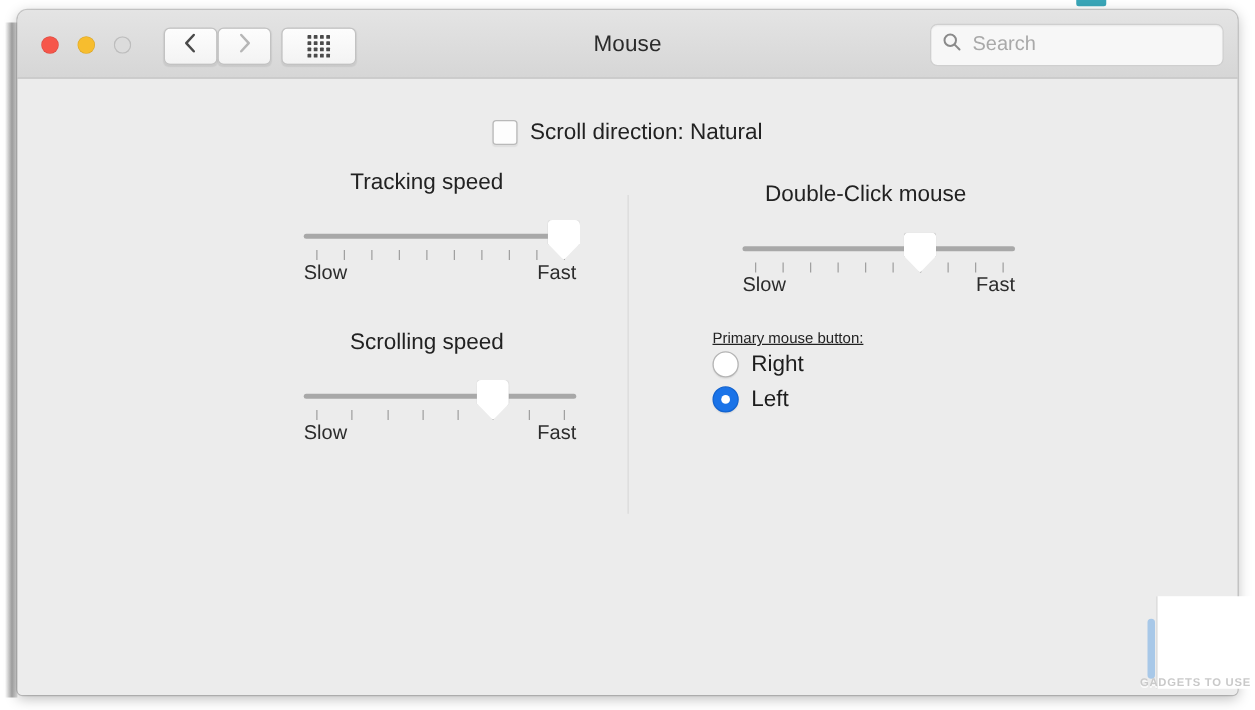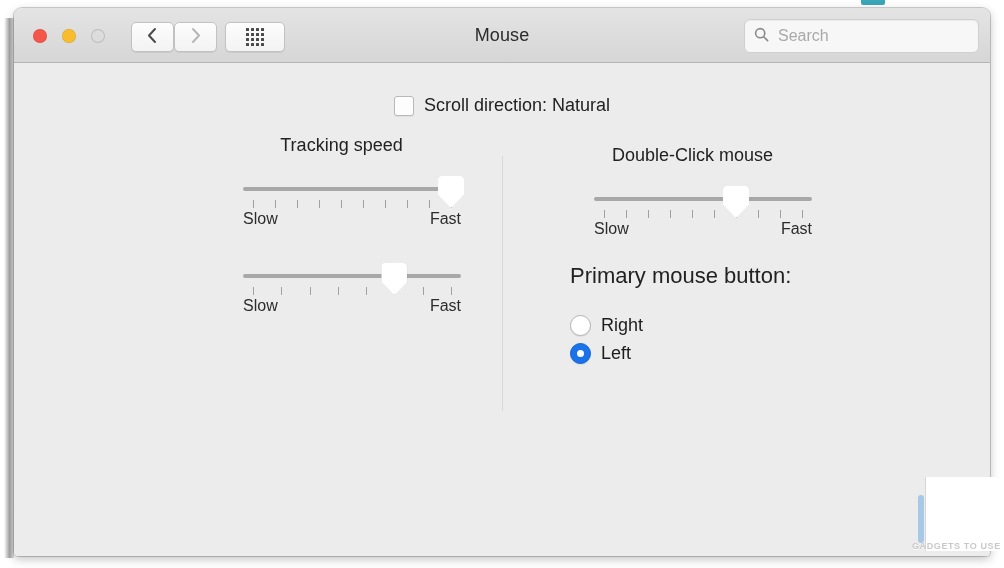--- a/index.html
+++ b/index.html
@@ -236,21 +236,21 @@
   }
   .endlabels .lo { position: absolute; left: 0; }
   .endlabels .hi { position: absolute; right: 0; }
 
   #grp-tracking  { left: 205px; top: 72px;  width: 245px; }
   #grp-scrolling { left: 205px; top: 200px; width: 245px; }
   #grp-dblclick  { left: 556px; top: 82px;  width: 245px; }
 
   
   #grp-primary { position: absolute; left: 556px; top: 200px; width: 300px; }
-  #primary-title { font-size: 22px; color: #222; margin: 0 0 26px 0; }
+  #primary-title { font-size: 12px; color: #222; margin: 0 0 4px 0; text-decoration: underline; }
   .radio-row { display: flex; align-items: center; margin-bottom: 7px; }
   .radio {
     width: 19px; height: 19px;
     border-radius: 50%;
     background: #ffffff;
     border: 1px solid #b4b4b4;
     box-shadow: 0 1px 1px rgba(0,0,0,0.08);
     display: flex; align-items: center; justify-content: center;
   }
   .radio.on {
@@ -415,20 +415,21 @@
             </div>
           <div class="thumb" style="left: 208px;"></div>
           <div class="endlabels" style="width: 218px;">
             <span class="lo">Slow</span>
             <span class="hi">Fast</span>
           </div>
         </div>
       </div>
 
       <div class="group" id="grp-scrolling">
+        <div class="group-title">Scrolling speed</div>
         <div class="slider">
           <div class="track" style="width: 218px;"></div>
           <div class="ticks" style="width: 218px;">
               <i style="left: 10px;"></i>
               <i style="left: 38.2857px;"></i>
               <i style="left: 66.5714px;"></i>
               <i style="left: 94.8571px;"></i>
               <i style="left: 123.143px;"></i>
               <i style="left: 151.429px;"></i>
               <i style="left: 179.714px;"></i>

